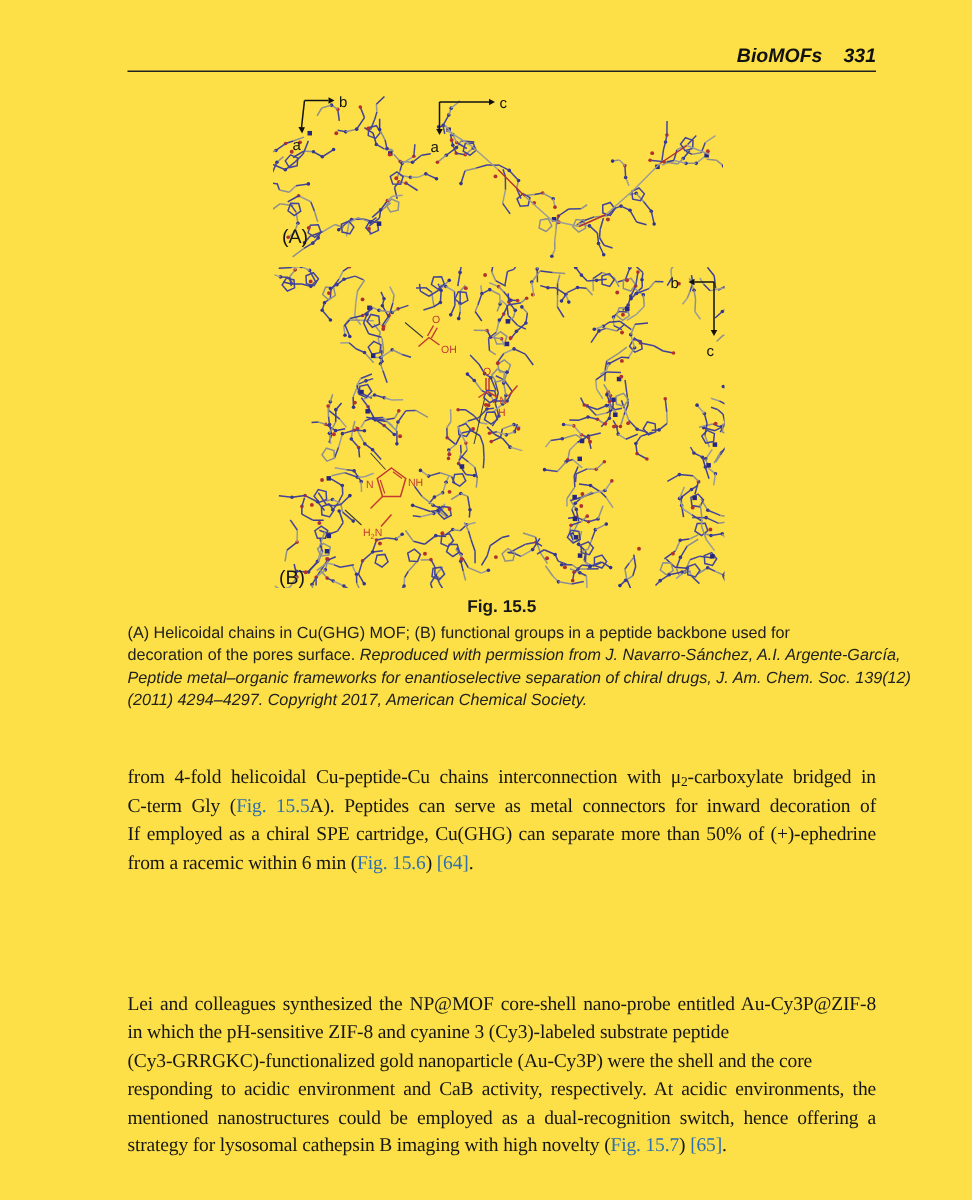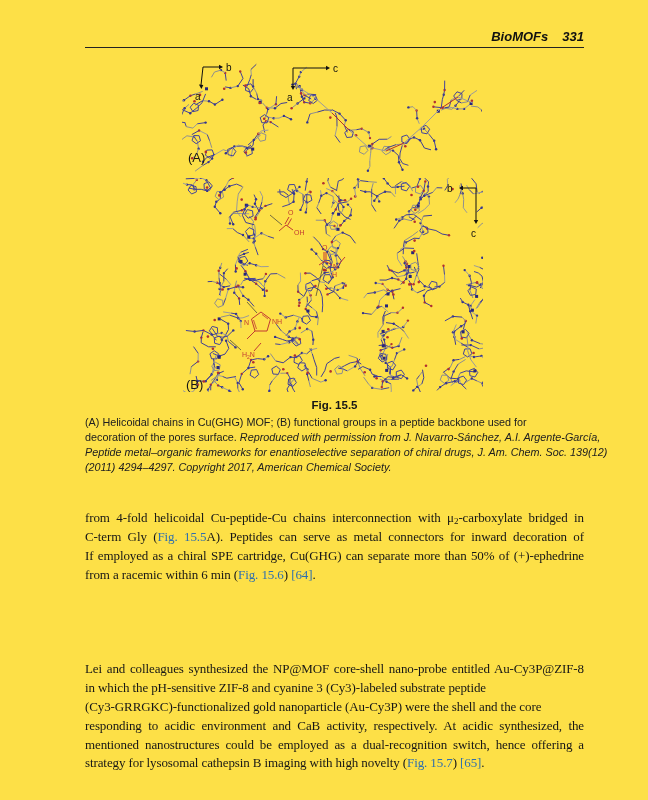--- a/index.html
+++ b/index.html
@@ -1746,18 +1746,18 @@
   <div class="para" id="para1" data-name="body-paragraph-1">
       <div class="bline just" data-name="text-line"><span data-name="text-segment">from 4-fold helicoidal Cu-peptide-Cu chains interconnection with μ</span><span class="sub" data-name="text-segment">2</span><span data-name="text-segment">-carboxylate bridged in</span></div>
       <div class="bline just" data-name="text-line"><span data-name="text-segment">C-term Gly (</span><span class="link" data-name="figure-reference-link">Fig. 15.5</span><span data-name="text-segment">A). Peptides can serve as metal connectors for inward decoration of</span></div>
       <div class="bline just" data-name="text-line"><span data-name="text-segment">If employed as a chiral SPE cartridge, Cu(GHG) can separate more than 50% of (+)-ephedrine</span></div>
       <div class="bline" data-name="text-line"><span data-name="text-segment">from a racemic within 6 min (</span><span class="link" data-name="figure-reference-link">Fig. 15.6</span><span data-name="text-segment">) </span><span class="link" data-name="figure-reference-link">[64]</span><span data-name="text-segment">.</span></div>
     </div>
   <div class="para" id="para2" data-name="body-paragraph-2">
       <div class="bline just" data-name="text-line"><span data-name="text-segment">Lei and colleagues synthesized the NP@MOF core-shell nano-probe entitled Au-Cy3P@ZIF-8</span></div>
       <div class="bline" data-name="text-line"><span data-name="text-segment">in which the pH-sensitive ZIF-8 and cyanine 3 (Cy3)-labeled substrate peptide</span></div>
       <div class="bline" data-name="text-line"><span data-name="text-segment">(Cy3-GRRGKC)-functionalized gold nanoparticle (Au-Cy3P) were the shell and the core</span></div>
-      <div class="bline just" data-name="text-line"><span data-name="text-segment">responding to acidic environment and CaB activity, respectively. At acidic synthesized, the</span></div>
+      <div class="bline just" data-name="text-line"><span data-name="text-segment">responding to acidic environment and CaB activity, respectively. At acidic environments, the</span></div>
       <div class="bline just" data-name="text-line"><span data-name="text-segment">mentioned nanostructures could be employed as a dual-recognition switch, hence offering a</span></div>
       <div class="bline" data-name="text-line"><span data-name="text-segment">strategy for lysosomal cathepsin B imaging with high novelty (</span><span class="link" data-name="figure-reference-link">Fig. 15.7</span><span data-name="text-segment">) </span><span class="link" data-name="figure-reference-link">[65]</span><span data-name="text-segment">.</span></div>
     </div>
 
 </div>
 
 </body></html>

